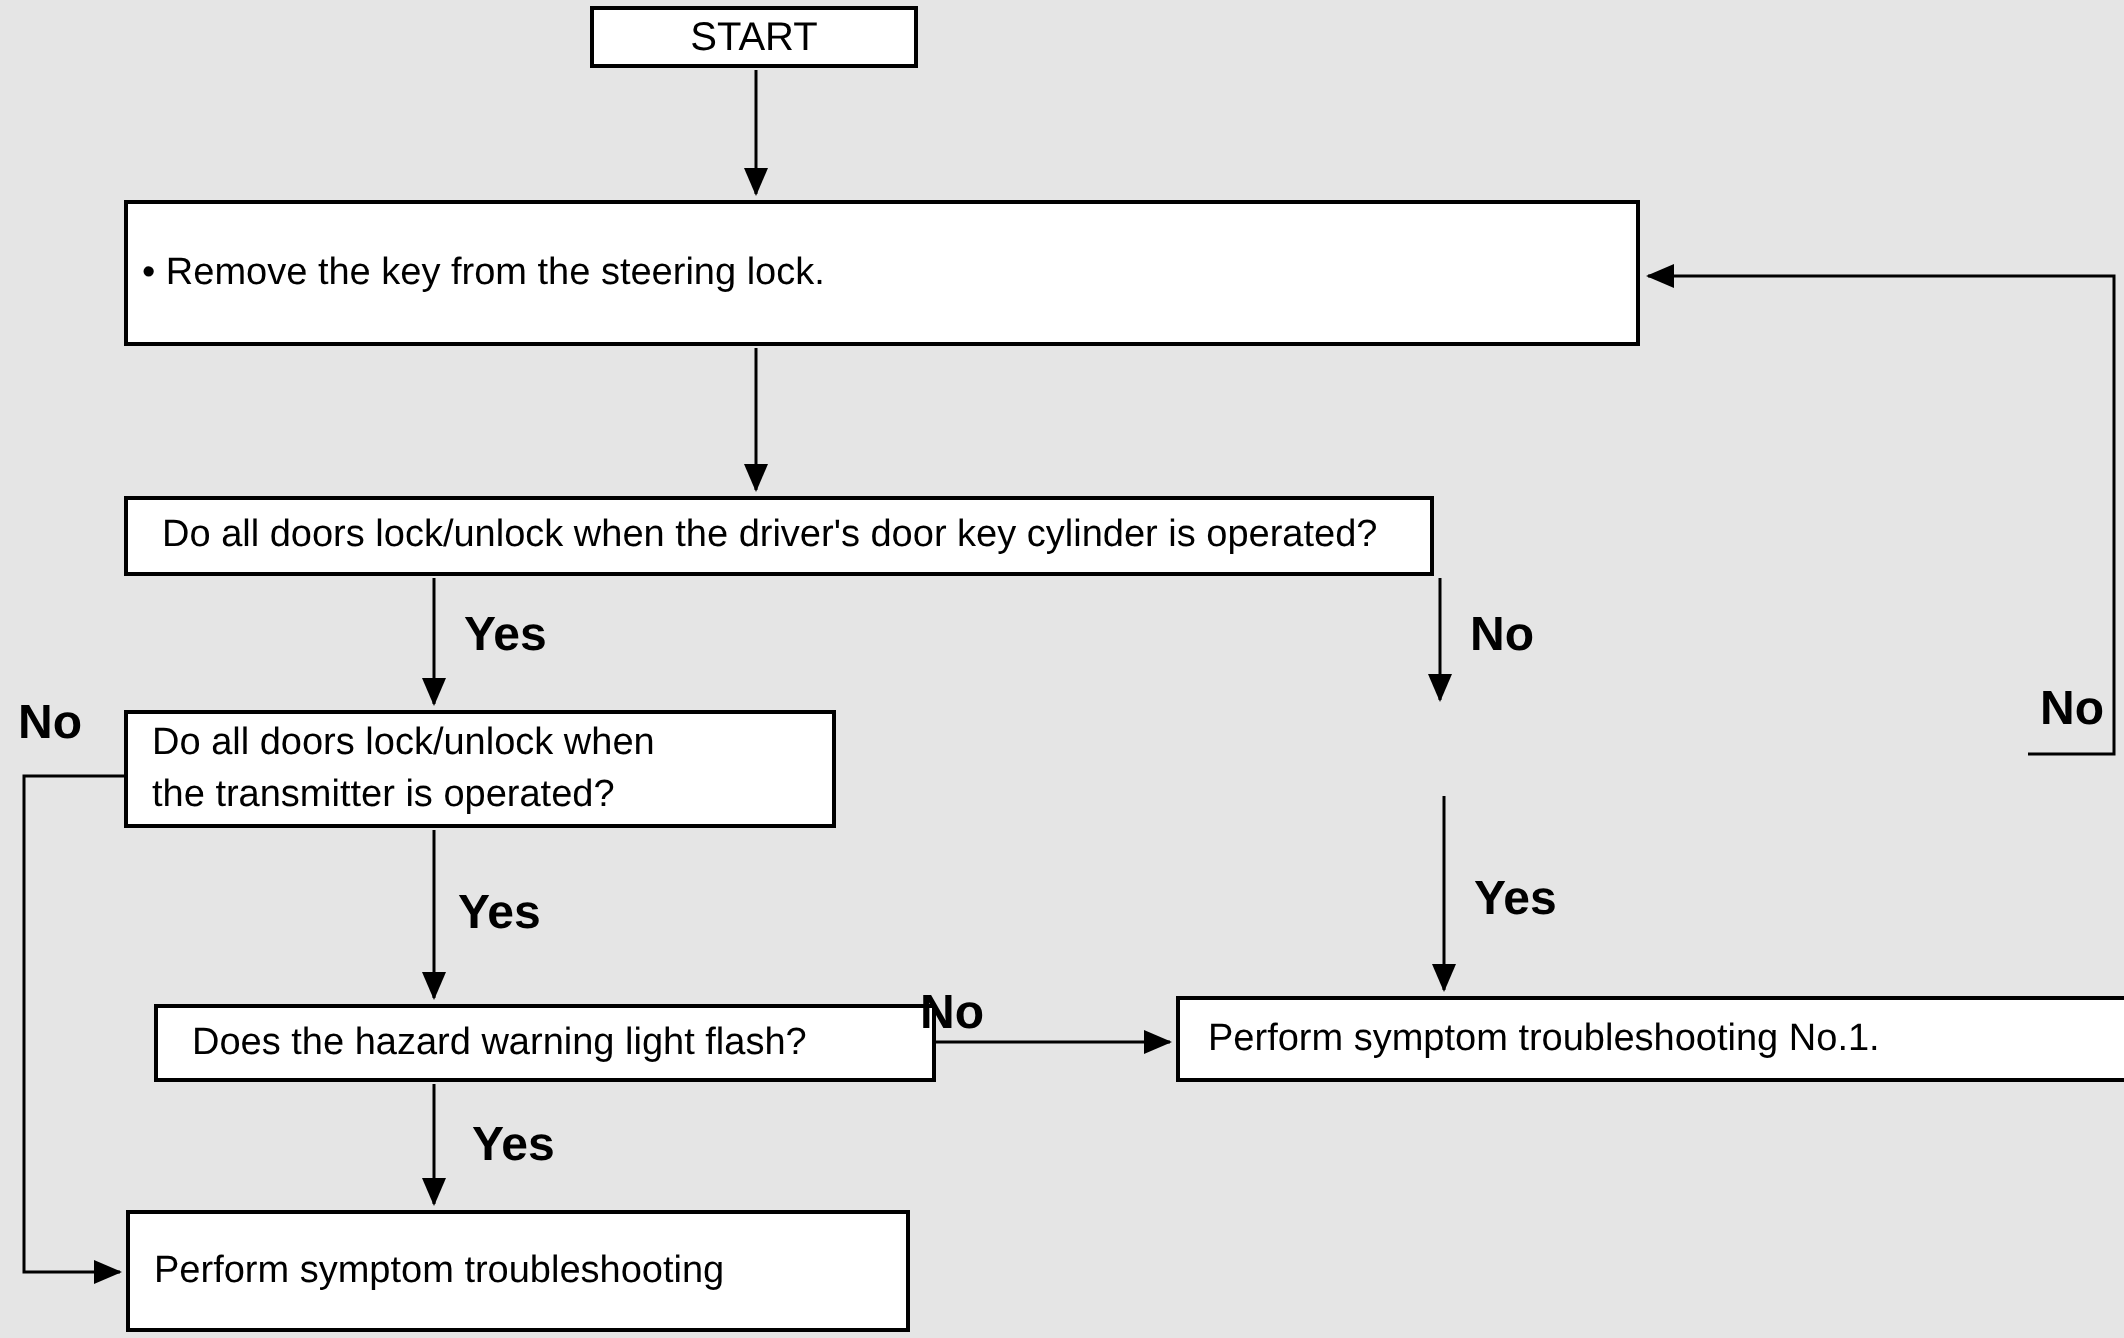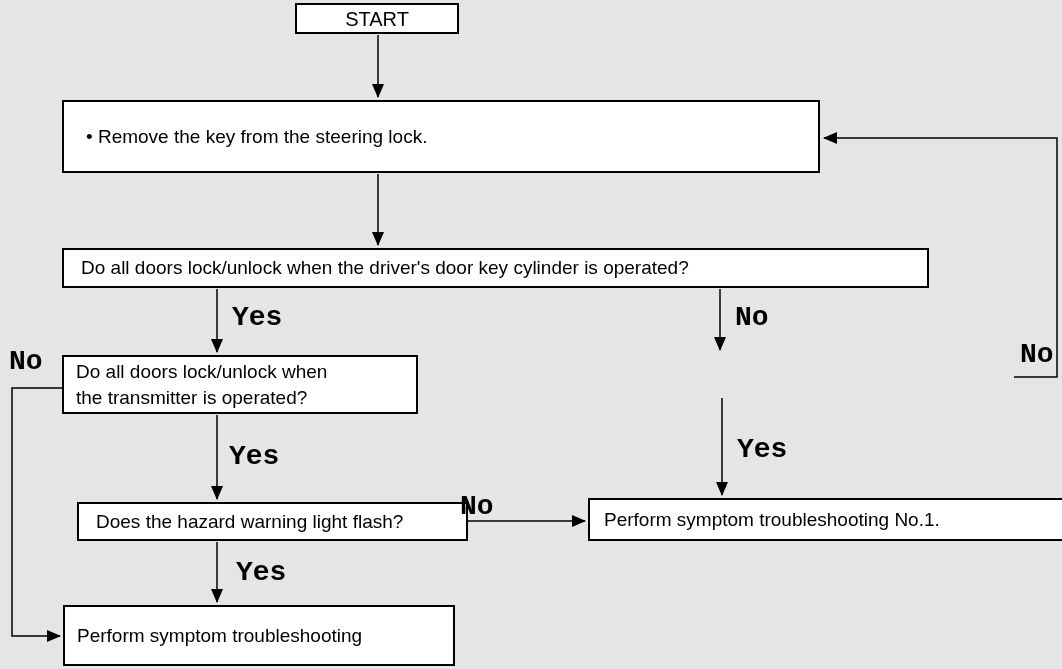--- a/index.html
+++ b/index.html
@@ -33,35 +33,34 @@
     justify-content: center;
     font-size: 19px;
     line-height: 26px;
     z-index: 2;
   }
   .node.center {
     align-items: center;
     text-align: center;
   }
   .node-start      { left: 295px; top: 3px;   width: 164px; height: 31px; font-size: 20px; }
-  .node-prepare    { left: 62px;  top: 100px; width: 758px; height: 73px; padding-left: 22px; line-height: 31px; }
-  .node-keycyl     { left: 62px;  top: 248px; width: 867px; height: 40px; padding-left: 17px; }
+  .node-prepare    { left: 62px;  top: 100px; width: 758px; height: 73px; padding-left: 7px; line-height: 31px; }
+  .node-keycyl     { left: 62px;  top: 248px; width: 655px; height: 40px; padding-left: 17px; }
   .node-transmit   { left: 62px;  top: 355px; width: 356px; height: 59px; padding-left: 12px; }
   .node-hazard     { left: 62px;  top: 502px; width: 391px; height: 39px; padding-left: 17px; margin-left: 15px; }
   .node-procedure  { left: 587px; top: 353px; width: 427px; height: 44px; padding-left: 14px; }
   .node-ts1        { left: 588px; top: 498px; width: 516px; height: 43px; padding-left: 14px; }
   .node-ts23       { left: 63px;  top: 605px; width: 392px; height: 61px; padding-left: 12px; }
   .edge-label {
     position: absolute;
-    font-size: 28px;
+    font-size: 24px;
     font-weight: bold;
     line-height: 23px;
     z-index: 3;
     white-space: nowrap;
-    font-family: Liberation Mono, monospace;
   }
   .lbl-keycyl-yes   { left: 232px;  top: 306px; }
   .lbl-keycyl-no    { left: 735px;  top: 306px; }
   .lbl-transmit-no  { left: 9px;    top: 350px; }
   .lbl-transmit-yes { left: 229px;  top: 445px; }
   .lbl-hazard-no    { left: 460px;  top: 495px; }
   .lbl-hazard-yes   { left: 236px;  top: 561px; }
   .lbl-procedure-yes{ left: 737px;  top: 438px; }
   .lbl-procedure-no { left: 1020px; top: 343px; }
   svg path.edge {

